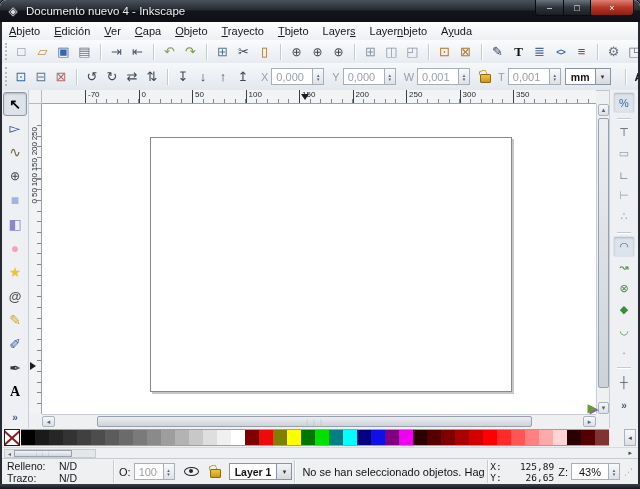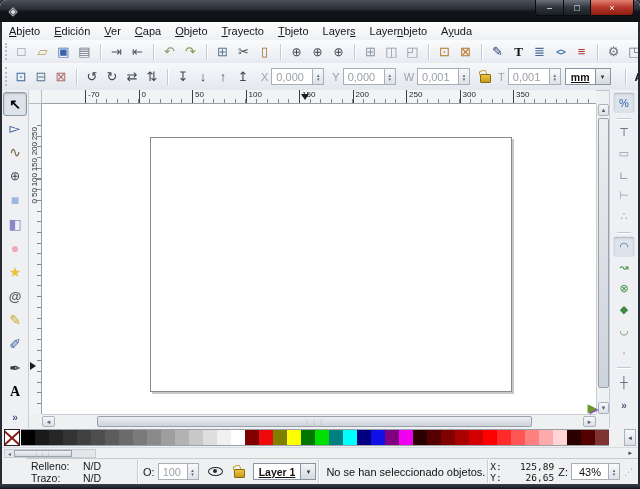--- a/index.html
+++ b/index.html
@@ -48,21 +48,21 @@
     background:linear-gradient(#f8f9fa,#dde2e8);display:flex;flex-direction:column;
     align-items:center;justify-content:center;font-size:5px;line-height:4px;color:#5a6270;}
   .padlock{position:relative;width:12px;height:13px;margin:0 4px;flex:none;}
   .padlock::before{content:"";position:absolute;left:0;top:0;width:6px;height:6px;
     border:1.5px solid #c79a1e;border-bottom:none;border-radius:3px 3px 0 0;
     transform:rotate(-18deg);}
   .padlock::after{content:"";position:absolute;left:1px;bottom:0;width:9px;height:7px;
     background:linear-gradient(#f2c53e,#c79a1e);border:1px solid #8a6a10;border-radius:1px;}
   .dd{display:flex;height:17px;align-items:stretch;margin-left:4px;}
   .dd .box{background:#fff;border:1px solid #8a93a0;display:flex;align-items:center;
-    padding:0 5px;font-size:10.5px;font-weight:bold;color:#111;text-decoration:underline;}
+    padding:0 5px;font-size:10.5px;font-weight:bold;color:#111;}
   .dd .arrow{width:14px;background:linear-gradient(#f2f4f6,#d4dae0);border:1px solid #8a93a0;
     border-left:none;display:flex;align-items:center;justify-content:center;font-size:7px;color:#333;}
   .affect{margin-left:14px;font-weight:bold;color:#111;position:relative;padding-left:10px;}
   .affect::before{content:"";position:absolute;left:0;top:-2px;bottom:-2px;width:1px;
     background:#c4cad2;box-shadow:1px 0 0 #fff;}
   .chev{color:#45597e;font-size:12px;margin:0 8px;font-weight:bold;}
   
   #tools{position:absolute;left:2px;top:90px;width:27px;height:338px;background:#eef0f3;
     border-right:1px solid #c9ced6;display:flex;flex-direction:column;align-items:center;padding-top:2px;box-sizing:border-box;}
   .tool-btn{width:24px;height:24px;display:flex;align-items:center;justify-content:center;
@@ -135,21 +135,21 @@
     border-top:1px solid #d8dce1;display:flex;align-items:center;box-sizing:border-box;}
   #palstrip .track{width:92px;height:9px;background:#e4e7ea;border:1px solid #c6ccd2;
     display:flex;align-items:center;box-sizing:border-box;margin-left:2px;}
   #palstrip .track .sarr{width:9px;font-size:6px;color:#5a6270;text-align:center;}
   #palstrip .track .sthumb{width:58px;height:7px;background:linear-gradient(#f2f3f5,#d2d7dd);
     border:1px solid #9aa2ae;box-sizing:border-box;font-size:5px;color:#8a93a0;
     display:flex;align-items:center;justify-content:center;letter-spacing:1px;overflow:hidden;}
   #palstrip .rarr{margin-left:auto;margin-right:6px;font-size:7px;color:#444;}
   
   #statusbar{position:absolute;left:2px;right:2px;top:458px;height:26px;background:#eef0f2;
-    border-top:1px solid #c6ccd2;display:flex;align-items:center;box-sizing:border-box;margin-left:24px;}
+    border-top:1px solid #c6ccd2;display:flex;align-items:center;box-sizing:border-box;}
   .fillstroke{width:104px;padding-left:5px;font-size:10.5px;line-height:12px;color:#16181c;flex:none;}
   .fillstroke .row{display:flex;}
   .fillstroke .lab{width:52px;}
   .vsep{width:1px;align-self:stretch;background:#c6ccd2;box-shadow:1px 0 0 #fbfbfc;margin:1px 2px;flex:none;}
   .opacity{display:flex;align-items:center;flex:none;margin:0 3px;}
   .opacity .ol{margin-right:3px;color:#16181c;}
   .opacity .numbox{width:30px;color:#9aa0a8;}
   .eye{width:15px;height:9px;position:relative;margin:0 6px;flex:none;}
   .eye::before{content:"";position:absolute;inset:0;border:1.3px solid #23282e;border-radius:50%;}
   .eye::after{content:"";position:absolute;left:5px;top:2px;width:4px;height:4px;background:#23282e;border-radius:50%;}
@@ -169,20 +169,21 @@
   [data-name="xml-editor-button"] .g{font-size:9px;font-weight:bold;letter-spacing:-1px;}
   [data-name="spiral-tool"] .g{font-weight:bold;font-size:13px;}
 </style>
 </head>
 <body>
 
 <div id="win" data-name="inkscape-window">
 
   <div id="titlebar" data-name="title-bar">
     <span class="logo" data-name="inkscape-logo-icon">◈</span>
+    <span class="title" data-name="window-title">Documento nuevo 4 - Inkscape</span>
     <div id="winbtns" data-name="window-controls">
       <span class="winbtn min" data-name="minimize-button">–</span>
       <span class="winbtn max" data-name="maximize-button">□</span>
       <span class="winbtn close" data-name="close-button">×</span>
     </div>
   </div>
 
   <div id="menubar" data-name="menu-bar">
 
   <span class="menu-item" data-name="menu-archivo"><span></span><u>A</u><span>bjeto</span></span>

